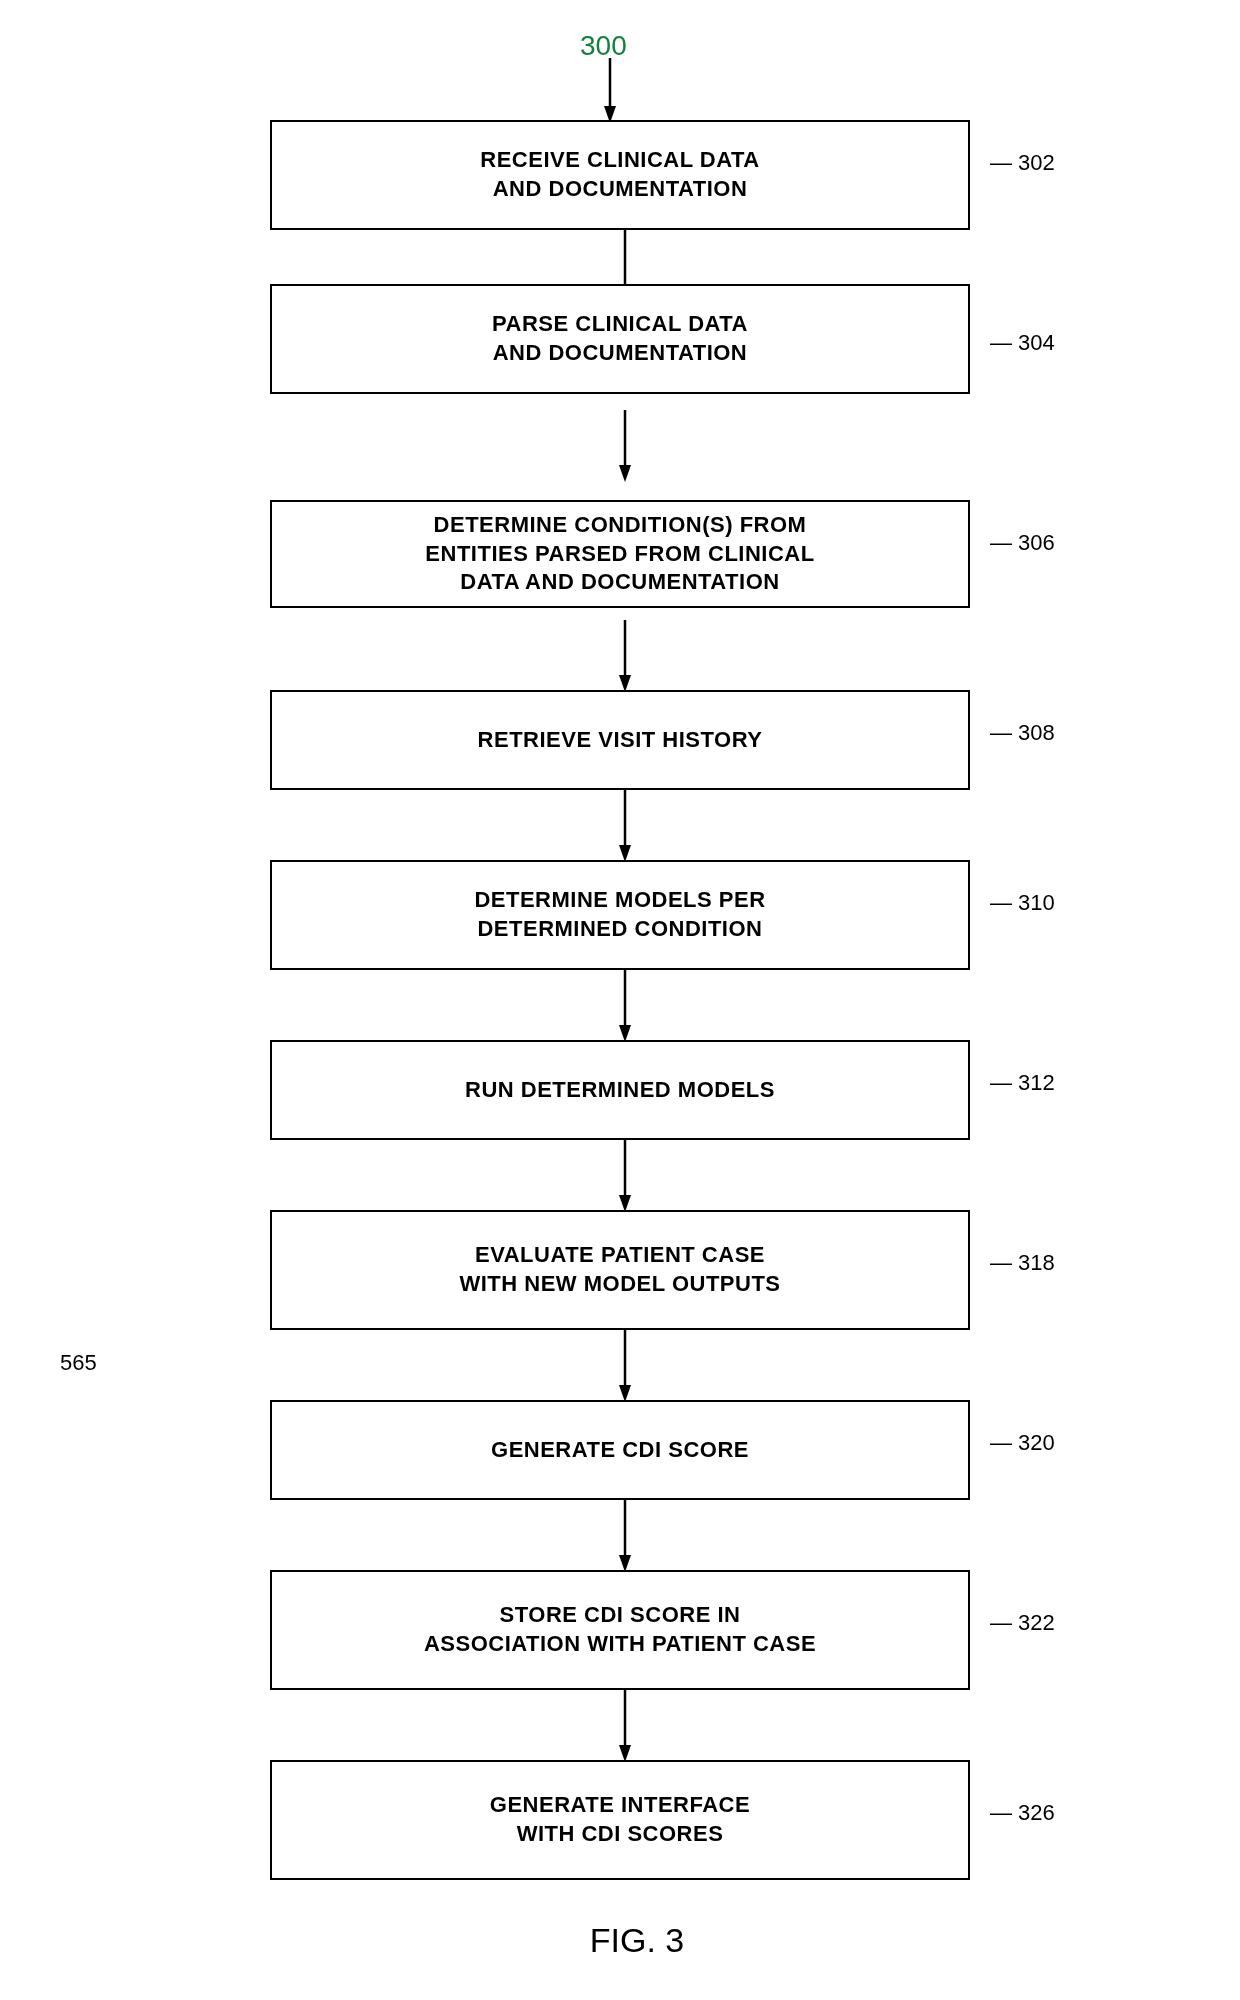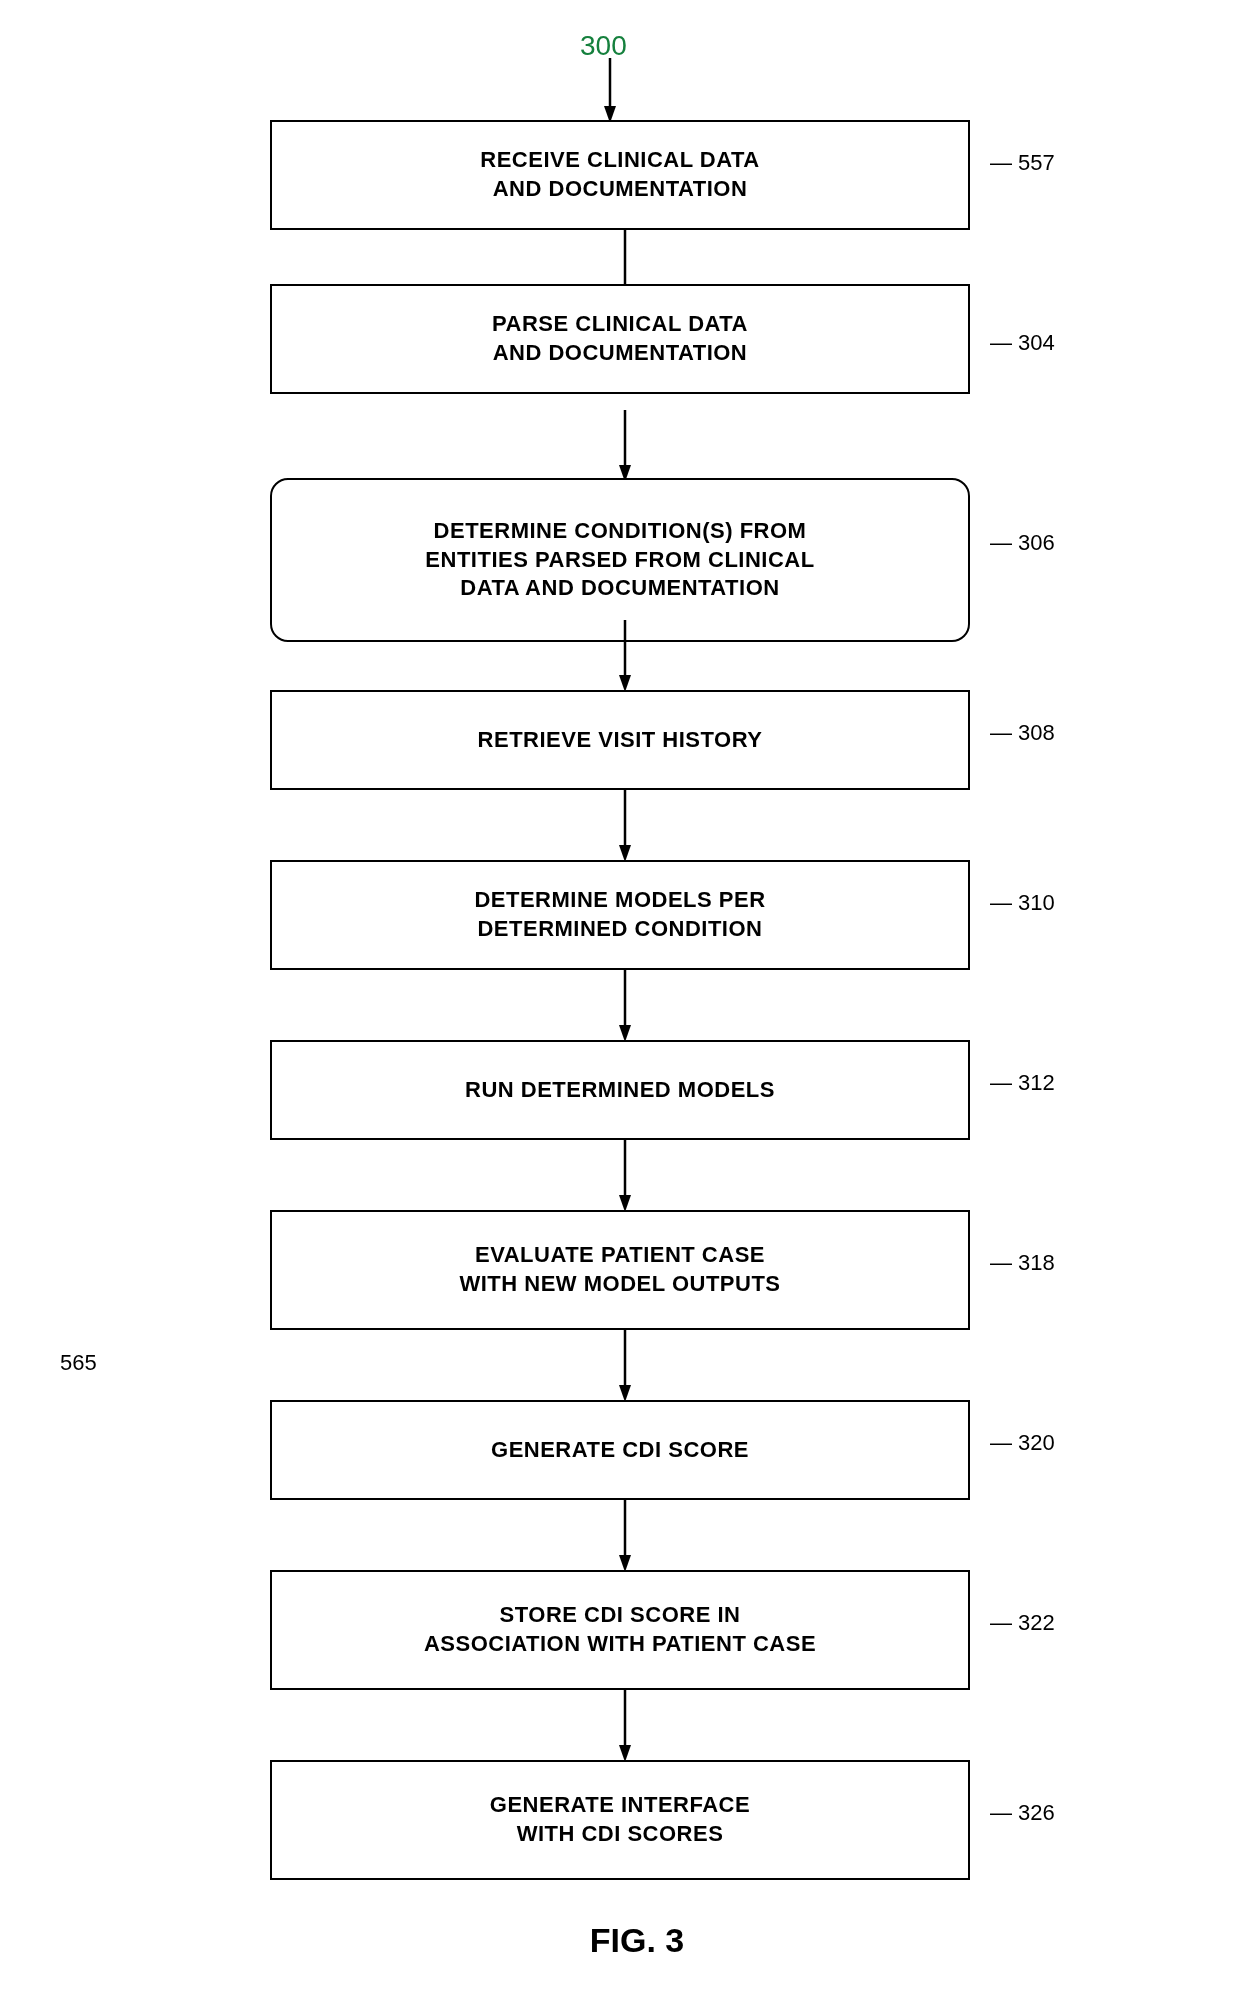--- a/index.html
+++ b/index.html
@@ -81,21 +81,21 @@
     }
 
     
     .fig-caption {
       position: absolute;
       bottom: 40px;
       left: 0;
       width: 1240px;
       text-align: center;
       font-size: 34px;
-      font-weight: bold;
+      font-weight: normal;
       color: #000;
       padding-left: 34px;
     }
   </style>
 </head>
 <body>
 
 <div class="diagram-container">
 
   <div class="fig-number-top">300</div>
@@ -103,39 +103,39 @@
   <svg class="arrow-svg" style="top:58px; left:590px; width:40px; height:70px;">
 
     <line x1="20" y1="0" x2="20" y2="55" stroke="#000" stroke-width="2.5"></line>
     <polygon points="20,65 14,48 26,48" fill="#000"></polygon>
   </svg>
 
   <div class="flow-box flow-box-main" style="top:120px; height:110px;">
     <span style="white-space:pre-line;">RECEIVE CLINICAL DATA
 AND DOCUMENTATION</span>
   </div>
-  <div class="ref-num" style="top:150px; left:990px;">— 557</div>
+  <div class="ref-num" style="top:150px; left:990px;">— 302</div>
 
   <svg class="arrow-svg" style="top:230px; left:610px; width:30px; height:75px;">
     <line x1="15" y1="0" x2="15" y2="60" stroke="#000" stroke-width="2.5"></line>
     <polygon points="15,72 9,55 21,55" fill="#000"></polygon>
   </svg>
 
   <div class="flow-box flow-box-main" style="top:284px; height:110px;">
     <span style="white-space:pre-line;">PARSE CLINICAL DATA
 AND DOCUMENTATION</span>
   </div>
   <div class="ref-num" style="top:330px; left:990px;">— 304</div>
 
   <svg class="arrow-svg" style="top:410px; left:610px; width:30px; height:75px;">
     <line x1="15" y1="0" x2="15" y2="60" stroke="#000" stroke-width="2.5"></line>
     <polygon points="15,72 9,55 21,55" fill="#000"></polygon>
   </svg>
 
-  <div class="flow-box flow-box-main" style="top:478px; height:164px;border-radius:18px;">
+  <div class="flow-box flow-box-main" style="top:500px; height:108px;">
     <span style="white-space:pre-line;">DETERMINE CONDITION(S) FROM
 ENTITIES PARSED FROM CLINICAL
 DATA AND DOCUMENTATION</span>
   </div>
   <div class="ref-num" style="top:530px; left:990px;">— 306</div>
 
   <svg class="arrow-svg" style="top:620px; left:610px; width:30px; height:75px;">
     <line x1="15" y1="0" x2="15" y2="60" stroke="#000" stroke-width="2.5"></line>
     <polygon points="15,72 9,55 21,55" fill="#000"></polygon>
   </svg>

